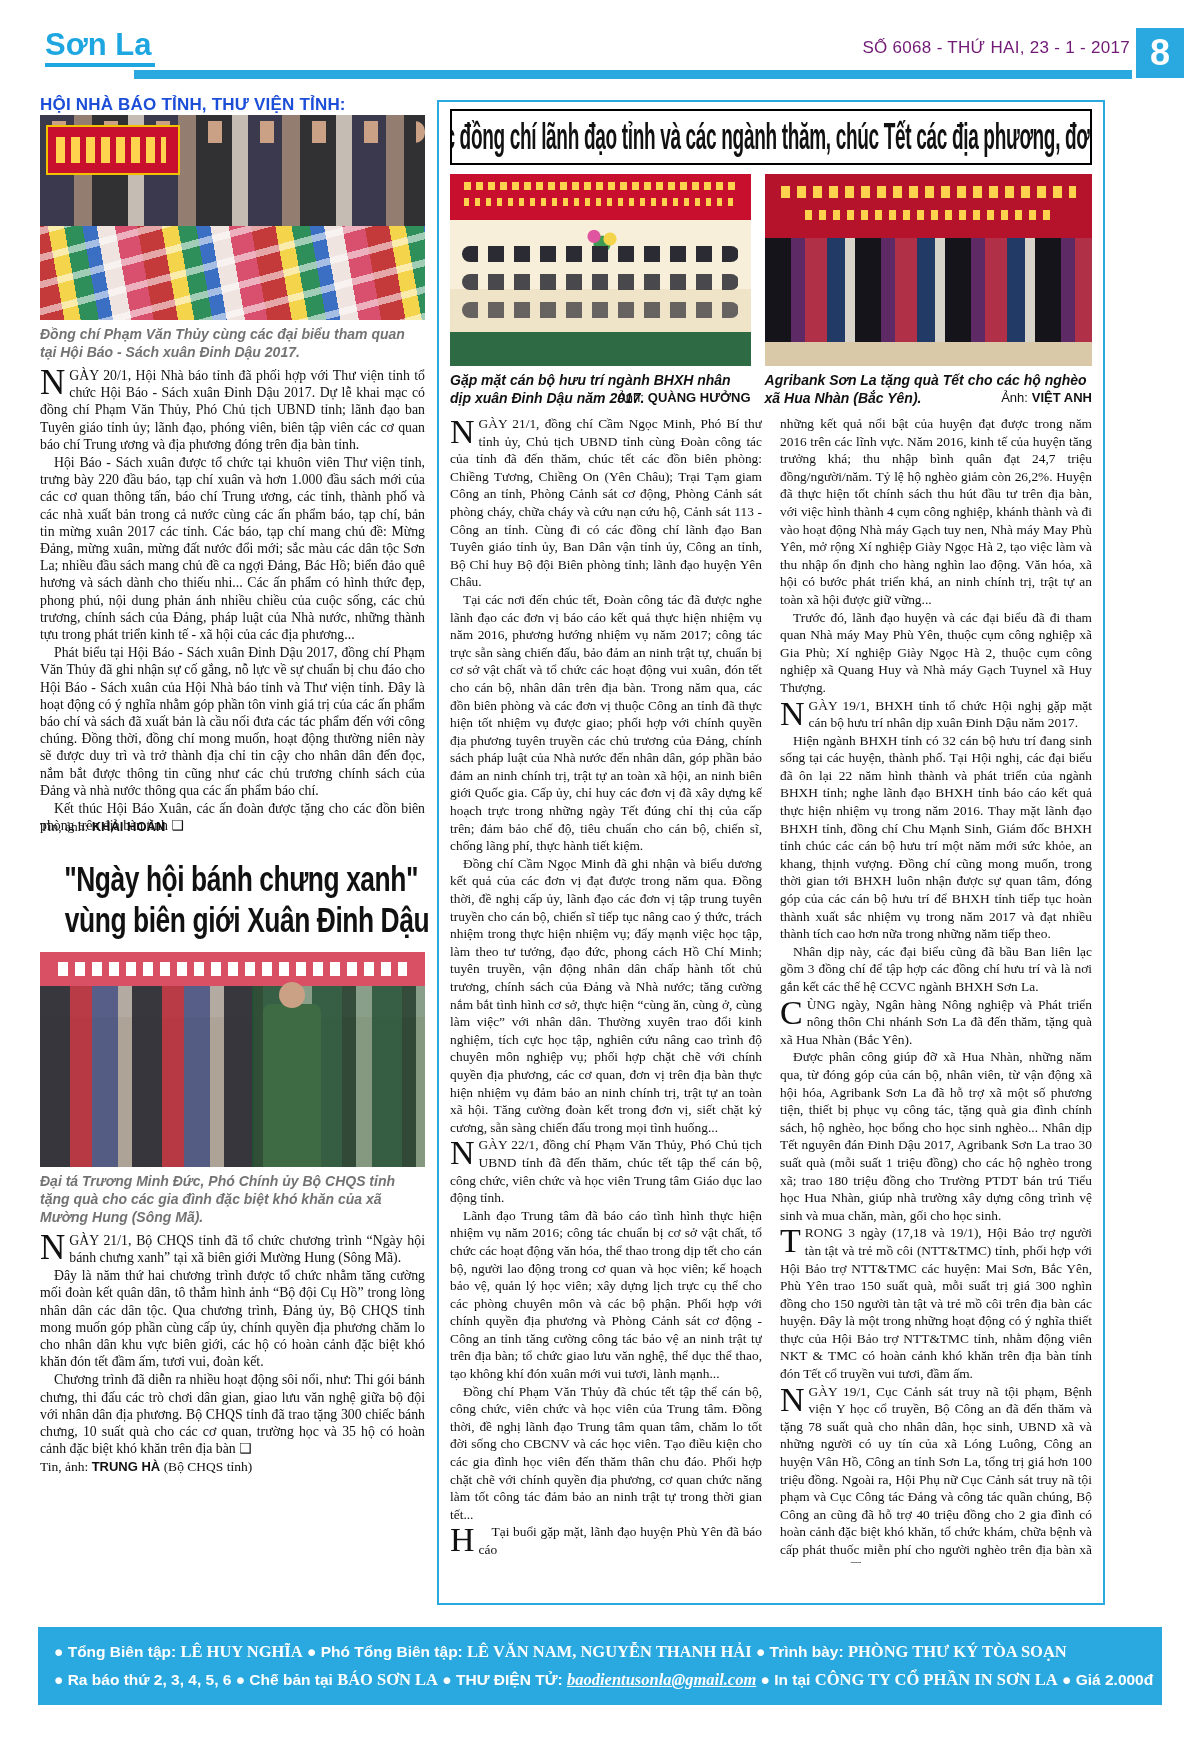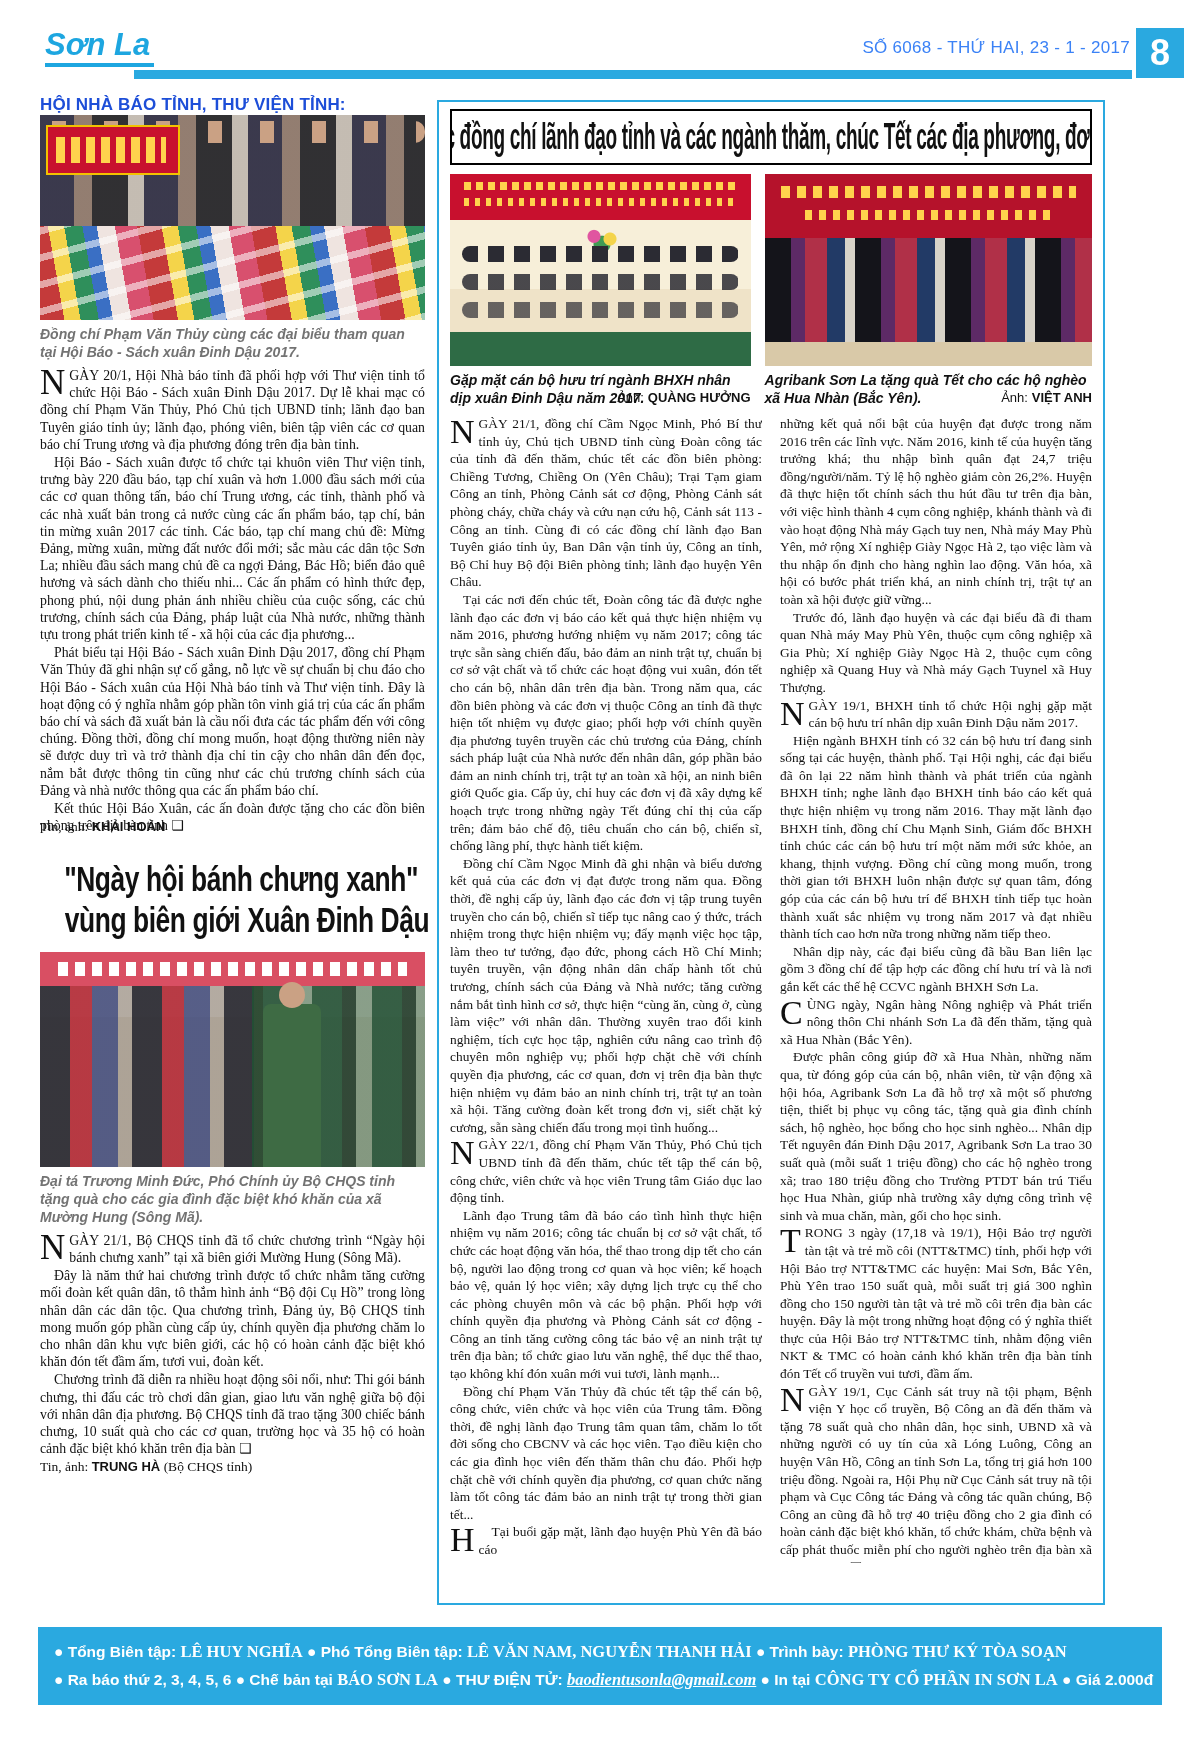--- a/index.html
+++ b/index.html
@@ -1,24 +1,24 @@
 <!DOCTYPE html>
 <html><head>
 <meta charset="utf-8">
 <style>
   html,body{margin:0;padding:0;background:#fff;}
   #page{position:relative;width:1200px;height:1753px;background:#fff;overflow:hidden;
         font-family:"Liberation Serif",serif;color:#111;}
   
   .logo{position:absolute;left:45px;top:28px;font-family:"Liberation Sans",sans-serif;
-        font-style:italic;font-weight:bold;font-size:31px;color:#1da6e0;
+        font-weight:bold;font-size:31px;color:#1da6e0;
         border-bottom:4px solid #1da6e0;padding:0 4px 1px 0;line-height:1.1;}
   .mast-bar{position:absolute;left:134px;top:70px;width:998px;height:9px;background:#2aa9e0;}
   .issue{position:absolute;right:70px;top:38px;font-family:"Liberation Sans",sans-serif;
-         font-size:17px;color:#3b82f6;letter-spacing:.3px;}
+         font-size:17px;color:#701a75;letter-spacing:.3px;}
   .pagenum{position:absolute;left:1136px;top:28px;width:48px;height:50px;background:#2aa9e0;
            color:#fff;font-family:"Liberation Sans",sans-serif;font-weight:bold;font-size:36px;
            display:flex;align-items:center;justify-content:center;}
   
   .leftcol{position:absolute;left:40px;top:95px;width:385px;}
   .kicker{font-family:"Liberation Sans",sans-serif;font-weight:bold;font-size:17px;color:#1d4ed8;
           letter-spacing:.2px;}
   .condense{display:inline-block;white-space:nowrap;transform-origin:left center;}
   .title1{margin-top:2px;height:34px;}
   .title1 .condense{font-family:"Liberation Sans",sans-serif;font-weight:bold;font-size:27px;

